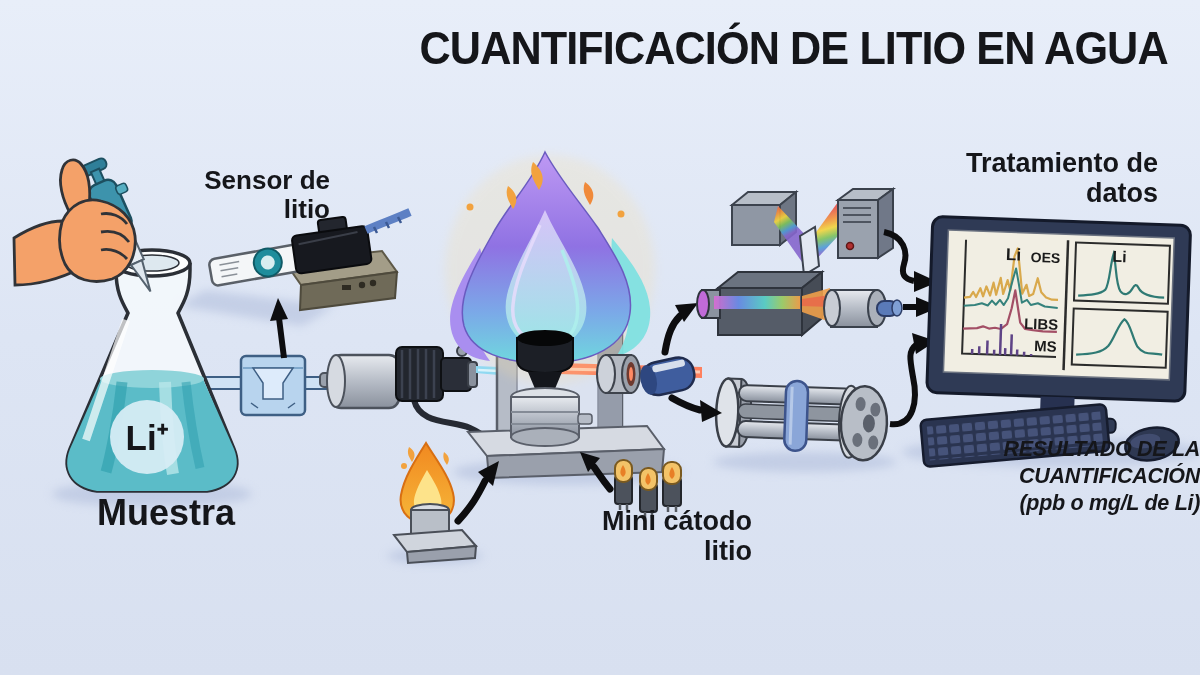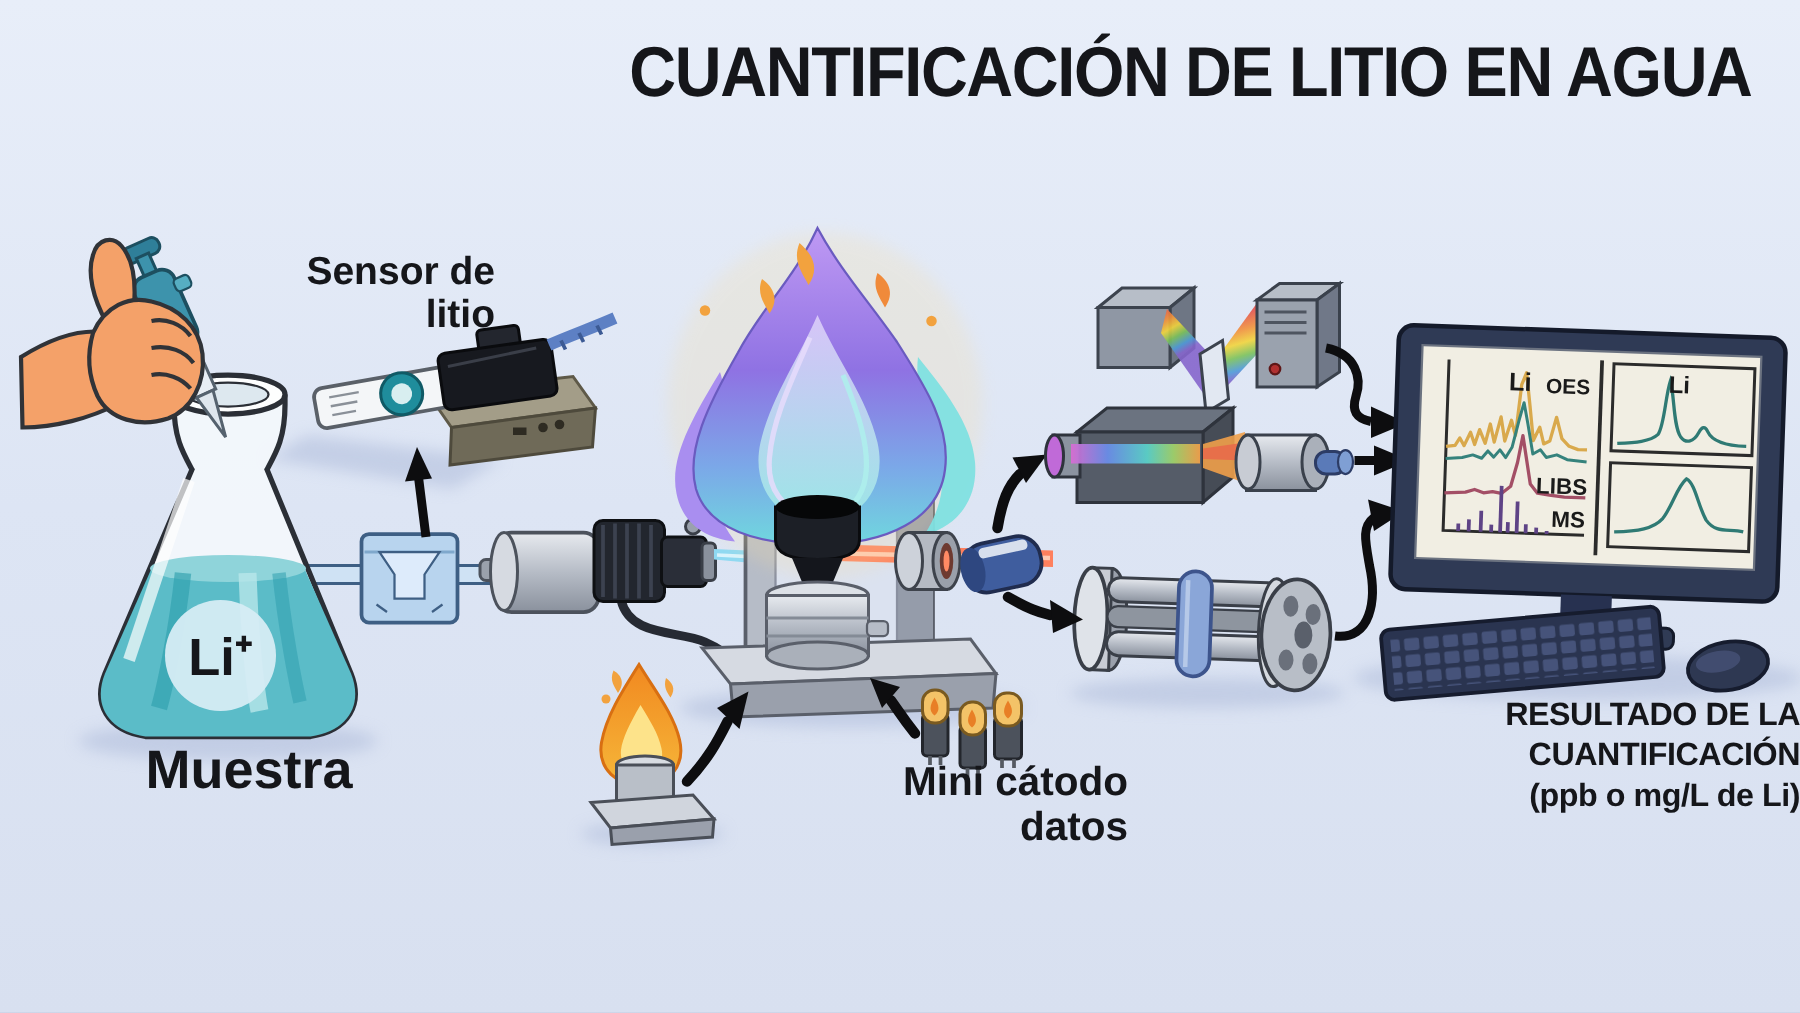--- a/index.html
+++ b/index.html
@@ -8,21 +8,21 @@
     font-family:"Liberation Sans",sans-serif;}
   .stage svg{position:absolute;left:0;top:0;}
   .lbl{position:absolute;font-weight:bold;color:#15161a;text-align:right;
     white-space:pre-line;line-height:1.12;}
   #title{left:0;top:22px;width:1200px;font-size:47px;letter-spacing:-1px;}
   #title span{display:inline-block;transform:scaleX(.92);}
   #sensor-label{left:160px;top:166px;width:170px;font-size:26px;}
   #sample-label{left:80px;top:493px;width:155px;font-size:36px;}
   #mini-cathode-label{left:552px;top:506px;width:200px;font-size:27px;}
   #data-processing-label{left:928px;top:148px;width:230px;font-size:27px;}
-  #result-label{left:935px;top:463px;width:265px;font-size:21.5px;line-height:1.26;letter-spacing:-0.3px;}
+  #result-label{left:935px;top:436px;width:265px;font-size:21.5px;line-height:1.26;letter-spacing:-0.3px;font-style:italic;}
 </style>
 </head>
 <body>
 
 <div class="stage">
 
 <svg width="1200" height="675" viewBox="0 0 1200 675">
   <defs>
     <filter id="soft" x="-60%" y="-60%" width="220%" height="220%">
           <feGaussianBlur stdDeviation="5"></feGaussianBlur>
@@ -386,18 +386,20 @@
     <ellipse cx="1152" cy="444" rx="27" ry="16" fill="#2e3852" stroke="#161c2e" stroke-width="2.5"></ellipse>
     <ellipse cx="1146" cy="440" rx="15" ry="7" fill="#4a567c" opacity="0.7"></ellipse>
   </g>
 </svg>
 
 <div class="lbl" id="title"><span>CUANTIFICACIÓN DE LITIO EN AGUA</span></div>
 <div class="lbl" id="sensor-label">Sensor de
 litio</div>
 <div class="lbl" id="sample-label">Muestra</div>
 <div class="lbl" id="mini-cathode-label">Mini cátodo
+litio</div>
+<div class="lbl" id="data-processing-label">Tratamiento de
 datos</div>
 <div class="lbl" id="result-label">RESULTADO DE LA
 CUANTIFICACIÓN
 (ppb o mg/L de Li)</div>
 
 </div>
 
 </body></html>

